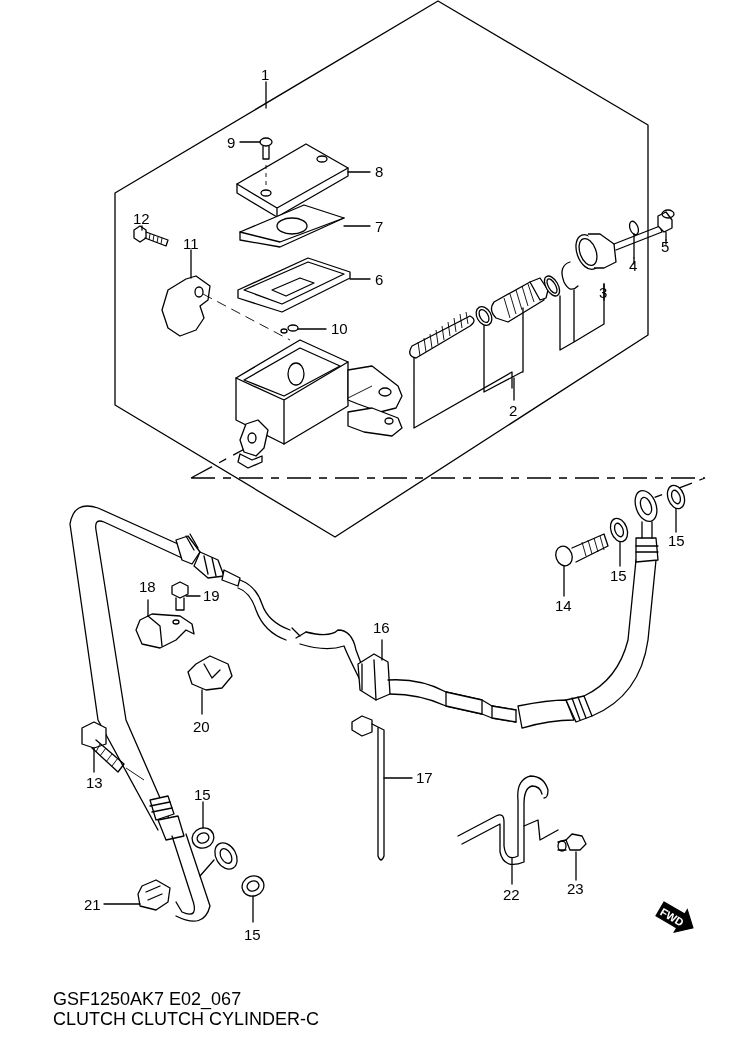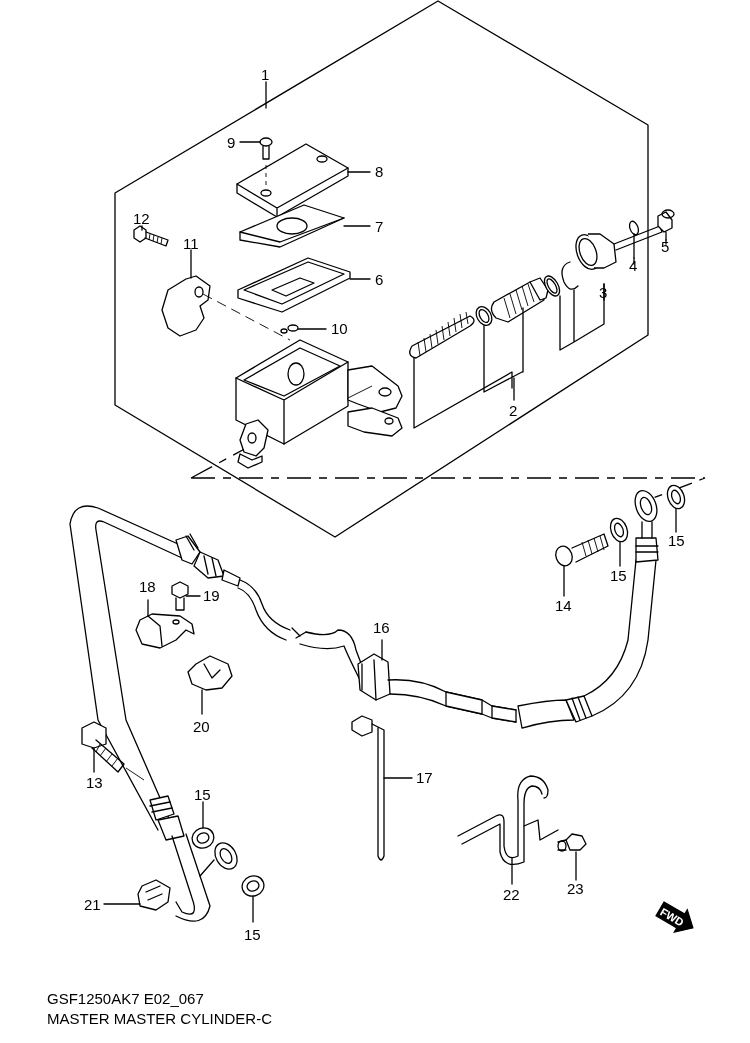--- a/index.html
+++ b/index.html
@@ -4,21 +4,21 @@
 <style>
   html, body { margin: 0; padding: 0; background: #ffffff; }
   body { width: 750px; height: 1043px; position: relative; overflow: hidden;
          font-family: "Liberation Sans", sans-serif; color: #000; }
   #diagram { position: absolute; left: 0; top: 0; }
   svg text { font-family: "Liberation Sans", sans-serif; font-size: 15px; fill: #000; }
   .ln { stroke: #000; stroke-width: 1.3; fill: none; stroke-linejoin: round; stroke-linecap: round; }
   .pt { stroke: #000; stroke-width: 1.3; fill: #fff; stroke-linejoin: round; }
   .thin { stroke: #000; stroke-width: 0.9; fill: none; }
   .dash { stroke: #000; stroke-width: 1.3; fill: none; stroke-dasharray: 24 8 8 8; }
-  .title { position: absolute; left: 47px; font-size: 15px; line-height: 18px; white-space: nowrap; }
+  .title { position: absolute; left: 53px; font-size: 18px; line-height: 18px; white-space: nowrap; }
   #title-code { top: 990px; }
   #title-name { top: 1010px; }
 </style>
 </head>
 <body>
 
 <svg id="diagram" width="750" height="1043" viewBox="0 0 750 1043" xmlns="http://www.w3.org/2000/svg">
 
   <g>
     <path class="ln" d="M115 193 L438 1 L648 125 L648 335 L335 537 L115 405 Z"></path>
@@ -279,13 +279,13 @@
     <text x="193" y="732">20</text>
     <text x="84" y="910">21</text>
     <text x="373" y="633">16</text>
     <text x="416" y="783">17</text>
     <text x="503" y="900">22</text>
     <text x="567" y="894">23</text>
   </g>
 </svg>
 
 <div id="title-code" class="title">GSF1250AK7 E02_067</div>
-<div id="title-name" class="title">MASTER MASTER CYLINDER-C</div>
+<div id="title-name" class="title">CLUTCH CLUTCH CYLINDER-C</div>
 
 </body></html>

